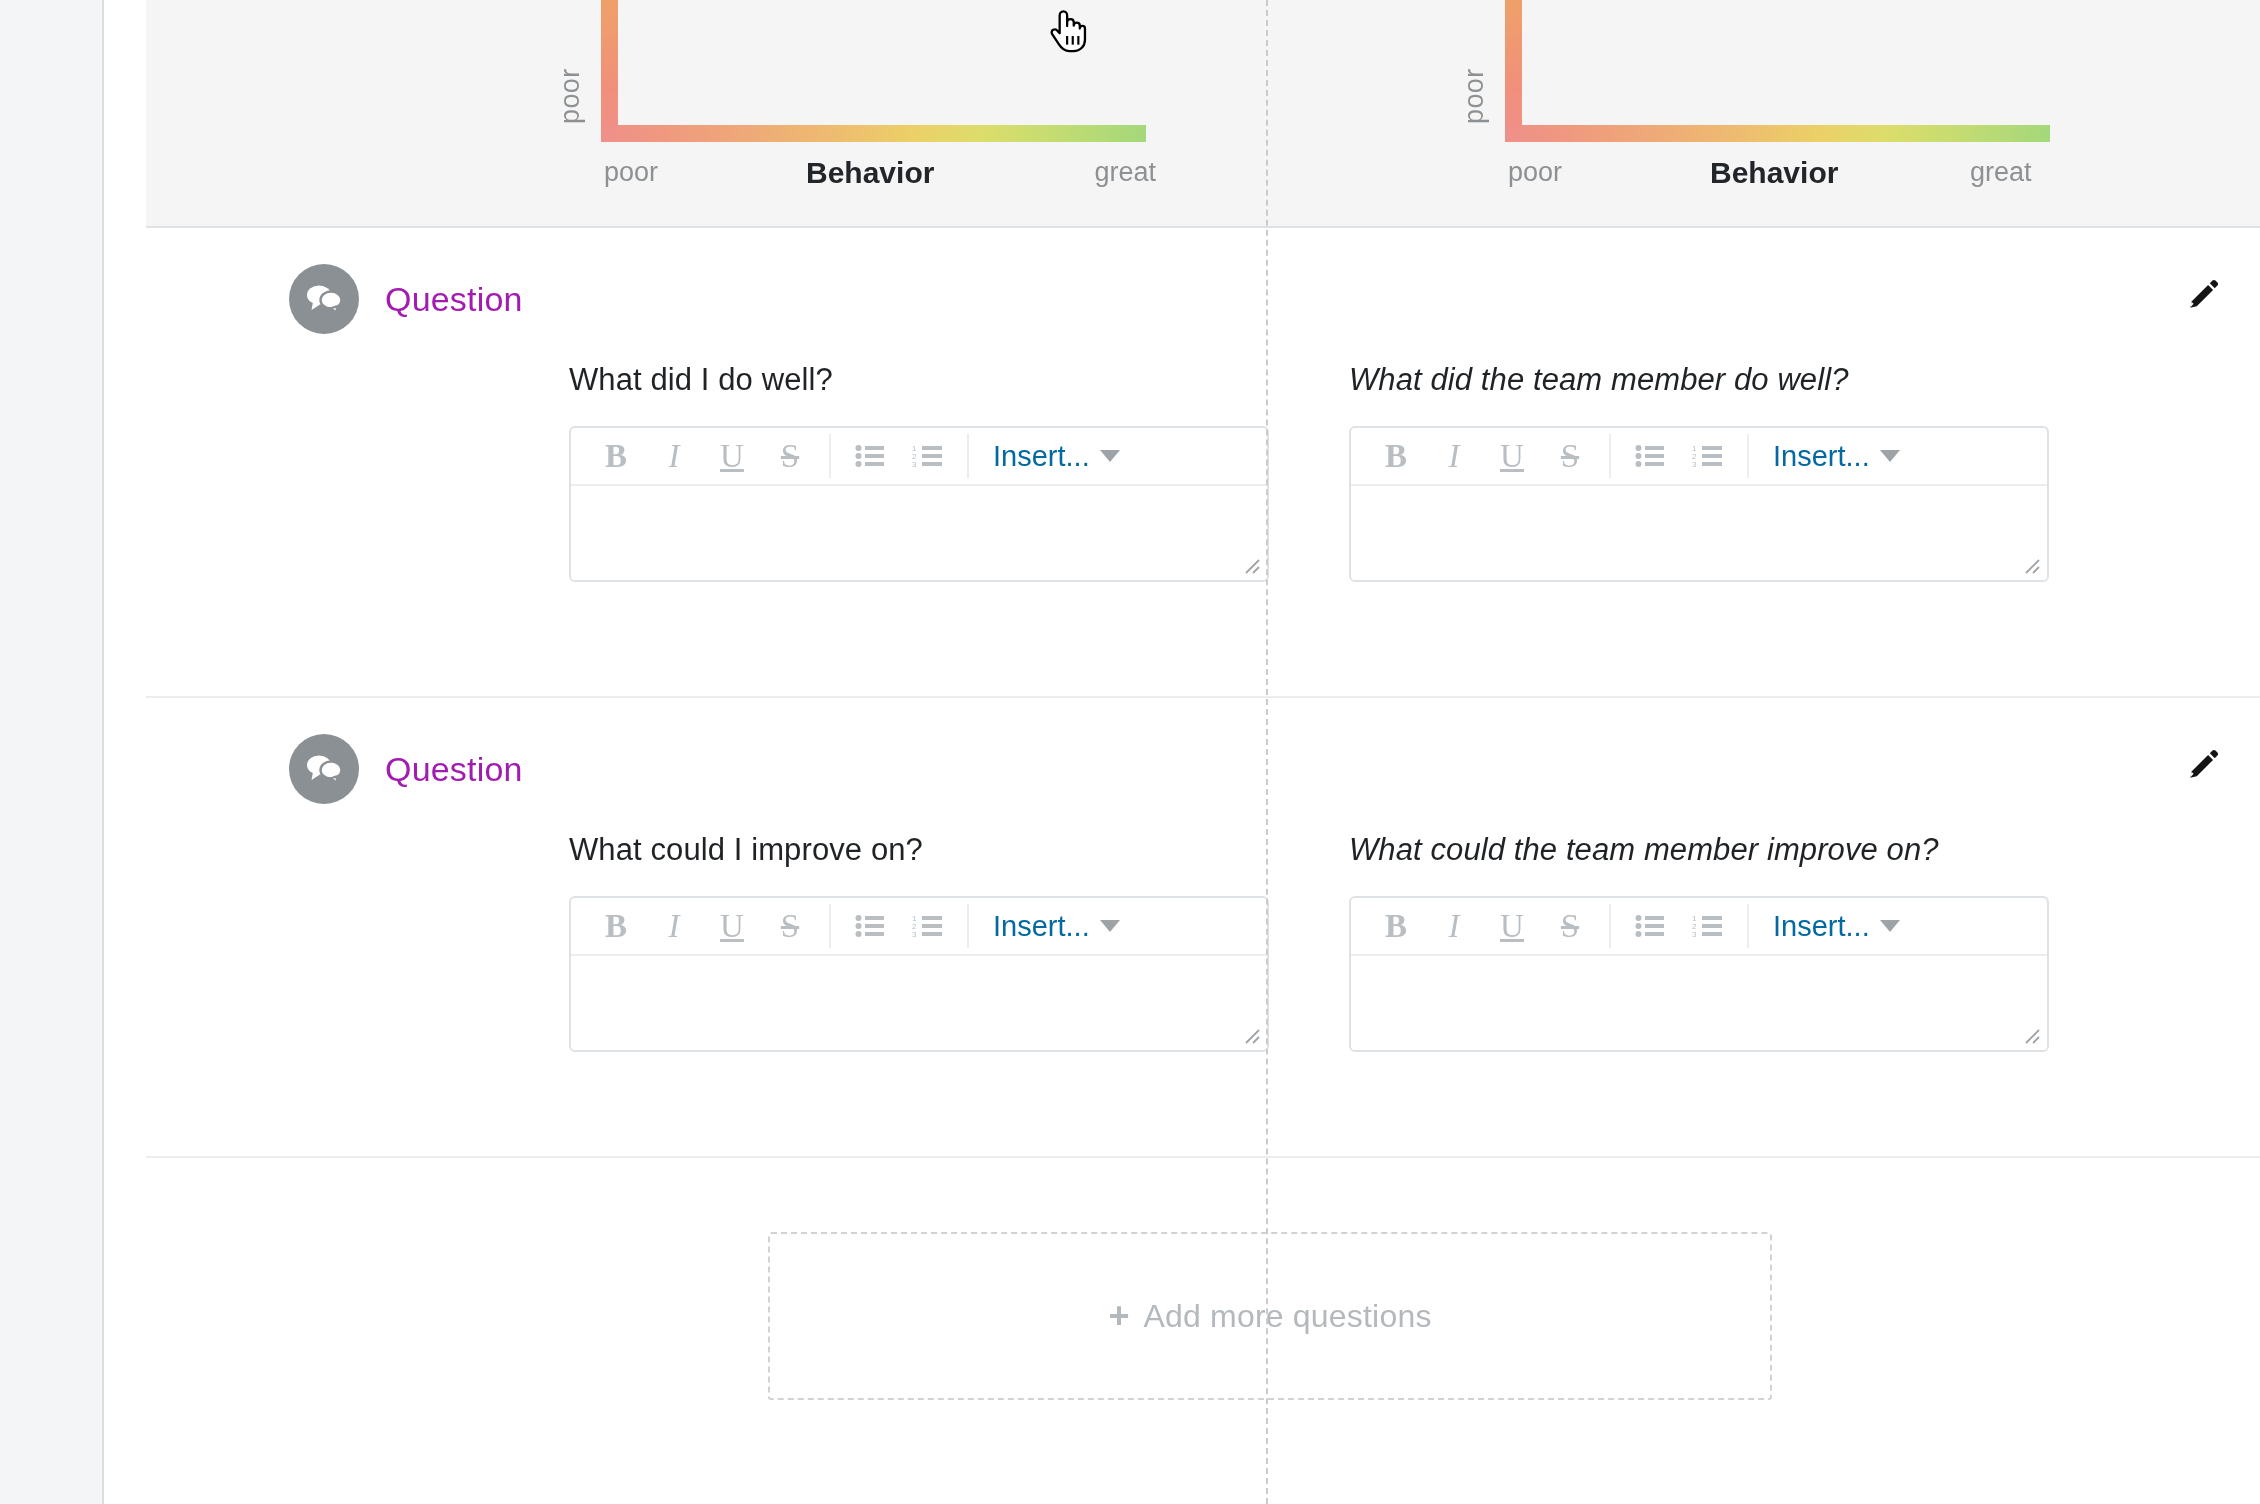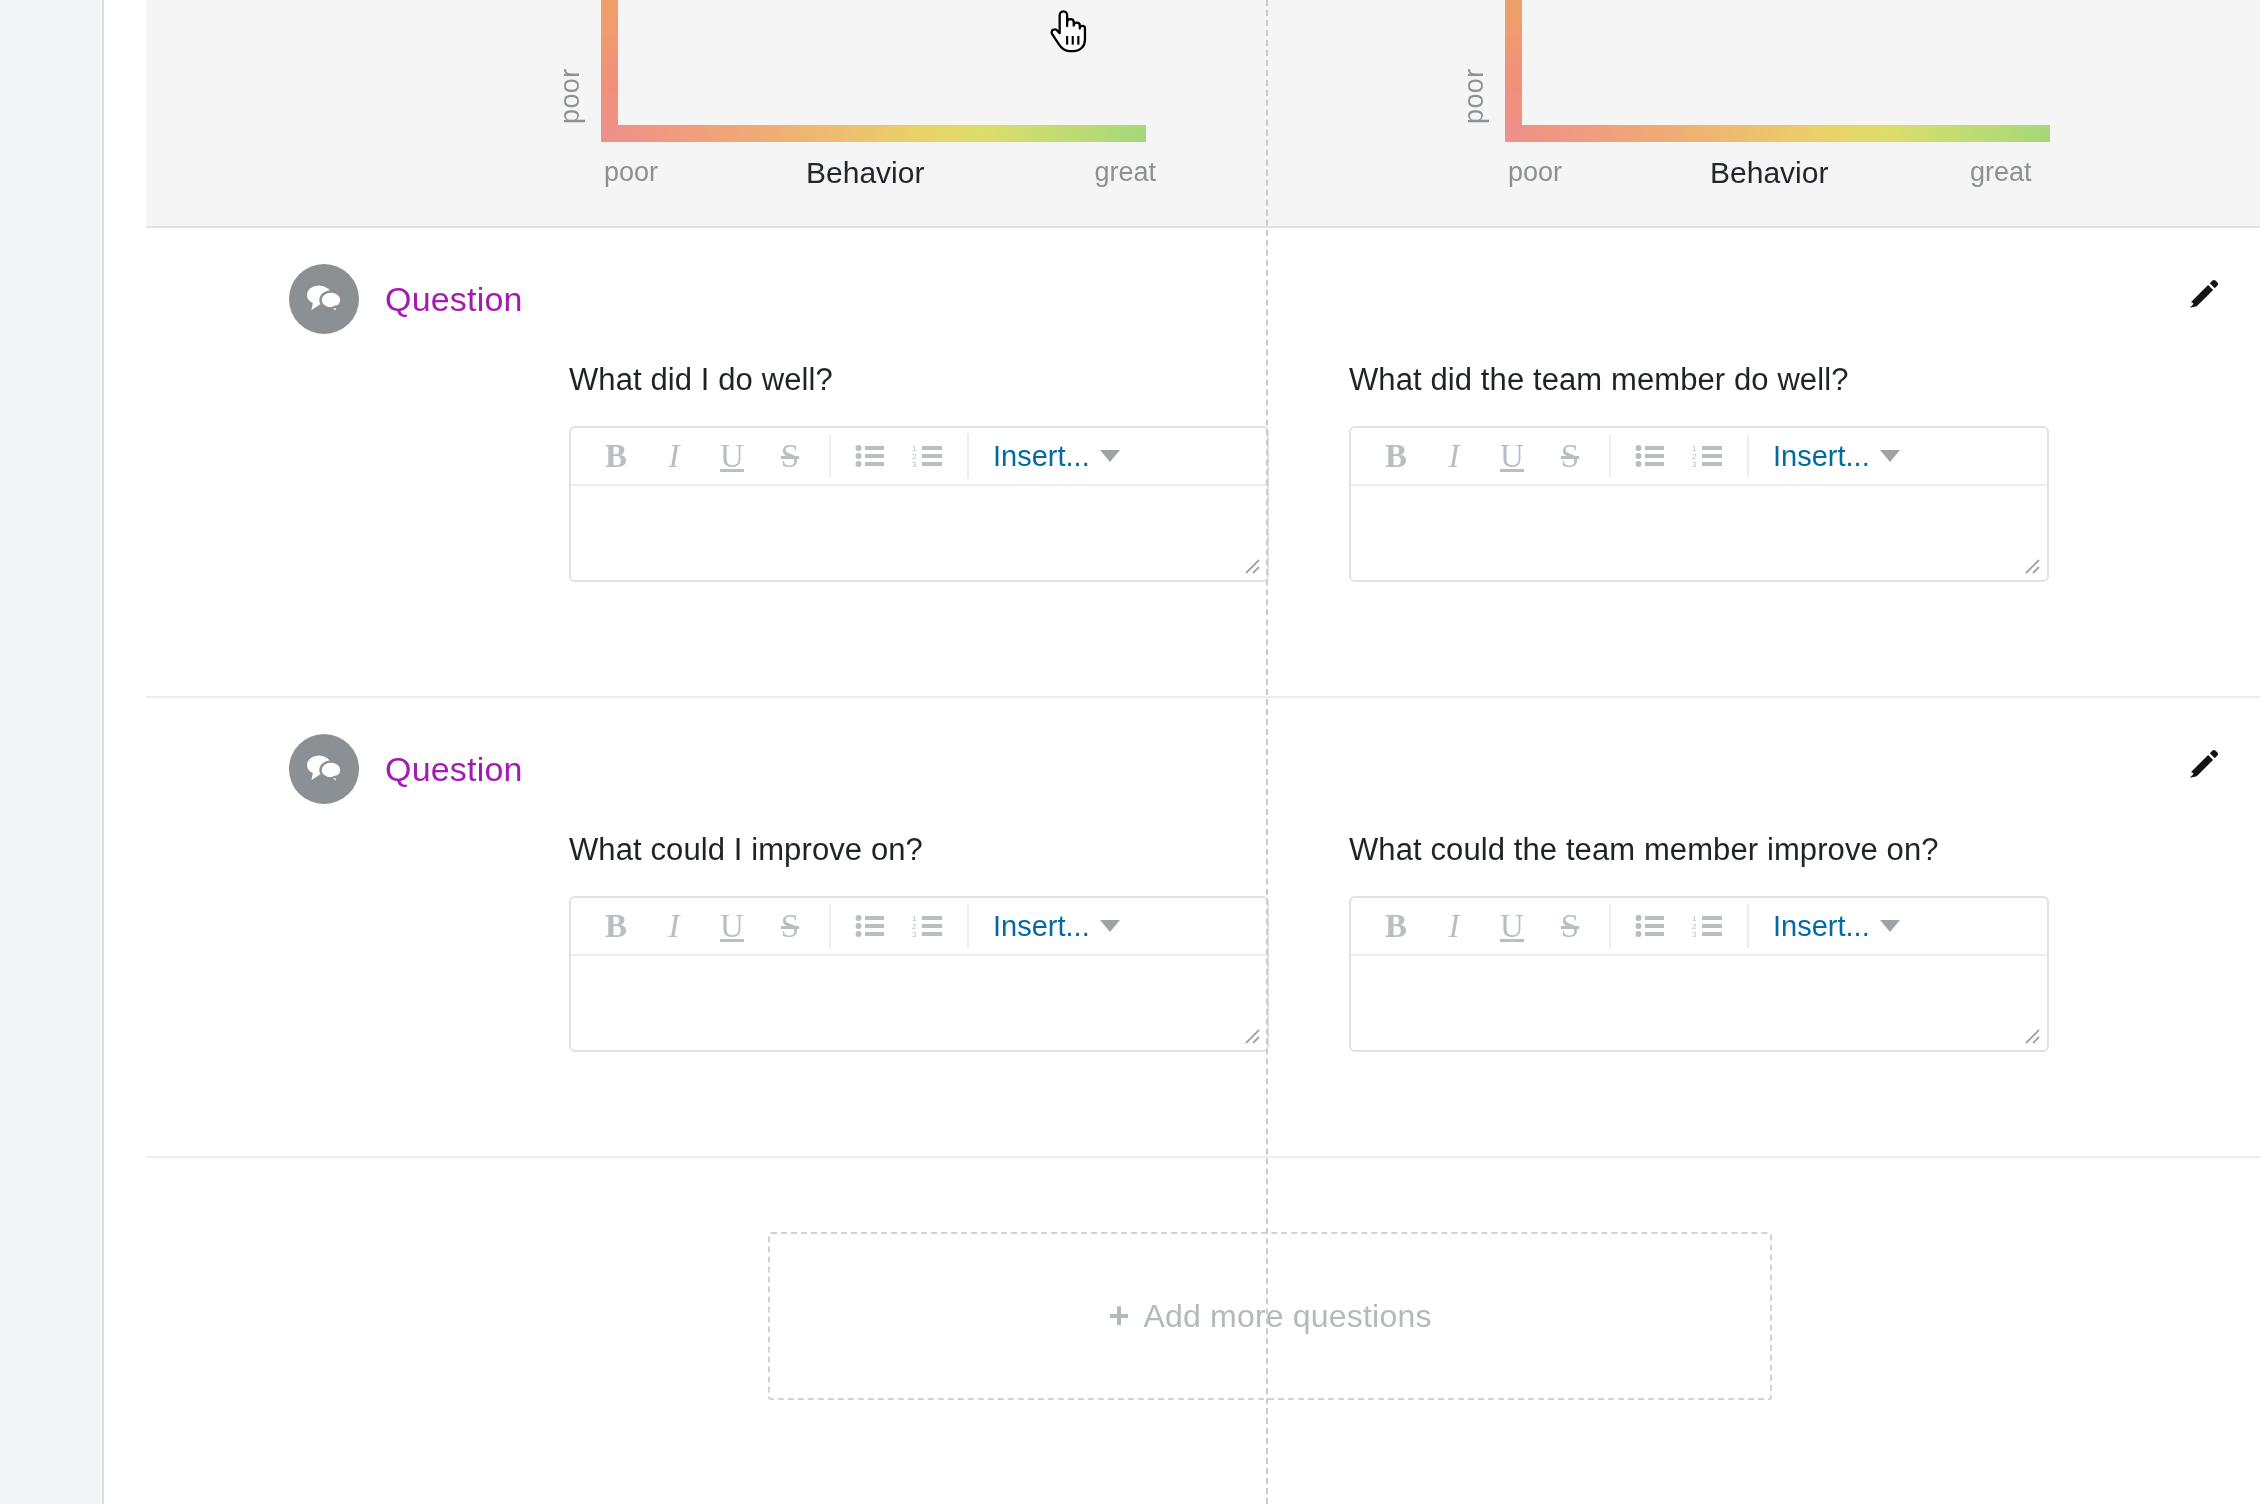--- a/index.html
+++ b/index.html
@@ -98,20 +98,21 @@
     font-size: 27px;
     color: #8d9194;
     white-space: nowrap;
   }
   .axis-title {
     position: absolute;
     bottom: 38px;
     font-size: 30px;
     color: #22262a;
     white-space: nowrap;
+    font-weight: bold;
   }
 
   
   .chart-a .axis-v      { left: 455px; }
   .chart-a .axis-h      { left: 455px; width: 545px; }
   .chart-a .axis-label-y{ left: 440px; }
   .chart-a .tick-lo     { left: 458px; }
   .chart-a .tick-hi     { right: 10px; }
   .chart-a .axis-title  { left: 660px; }
   
@@ -180,21 +181,21 @@
   .qcol { position: absolute; top: 134px; }
   .qcol.left  { left: 365px; width: 710px; }
   .qcol.right { left: 1145px; width: 710px; }
 
   .qtext {
     font-size: 31px;
     color: #1f2326;
     margin: 0 0 28px 58px;
     letter-spacing: .1px;
   }
-  .qcol.right .qtext { margin-left: 58px; }
+  .qcol.right .qtext { margin-left: 58px; font-style: italic; }
 
   .editor {
     margin-left: 58px;
     width: 700px;
     border: 2px solid #dfe2e4;
     border-radius: 6px;
     background: #fff;
     box-sizing: border-box;
   }
   .editor-toolbar {

